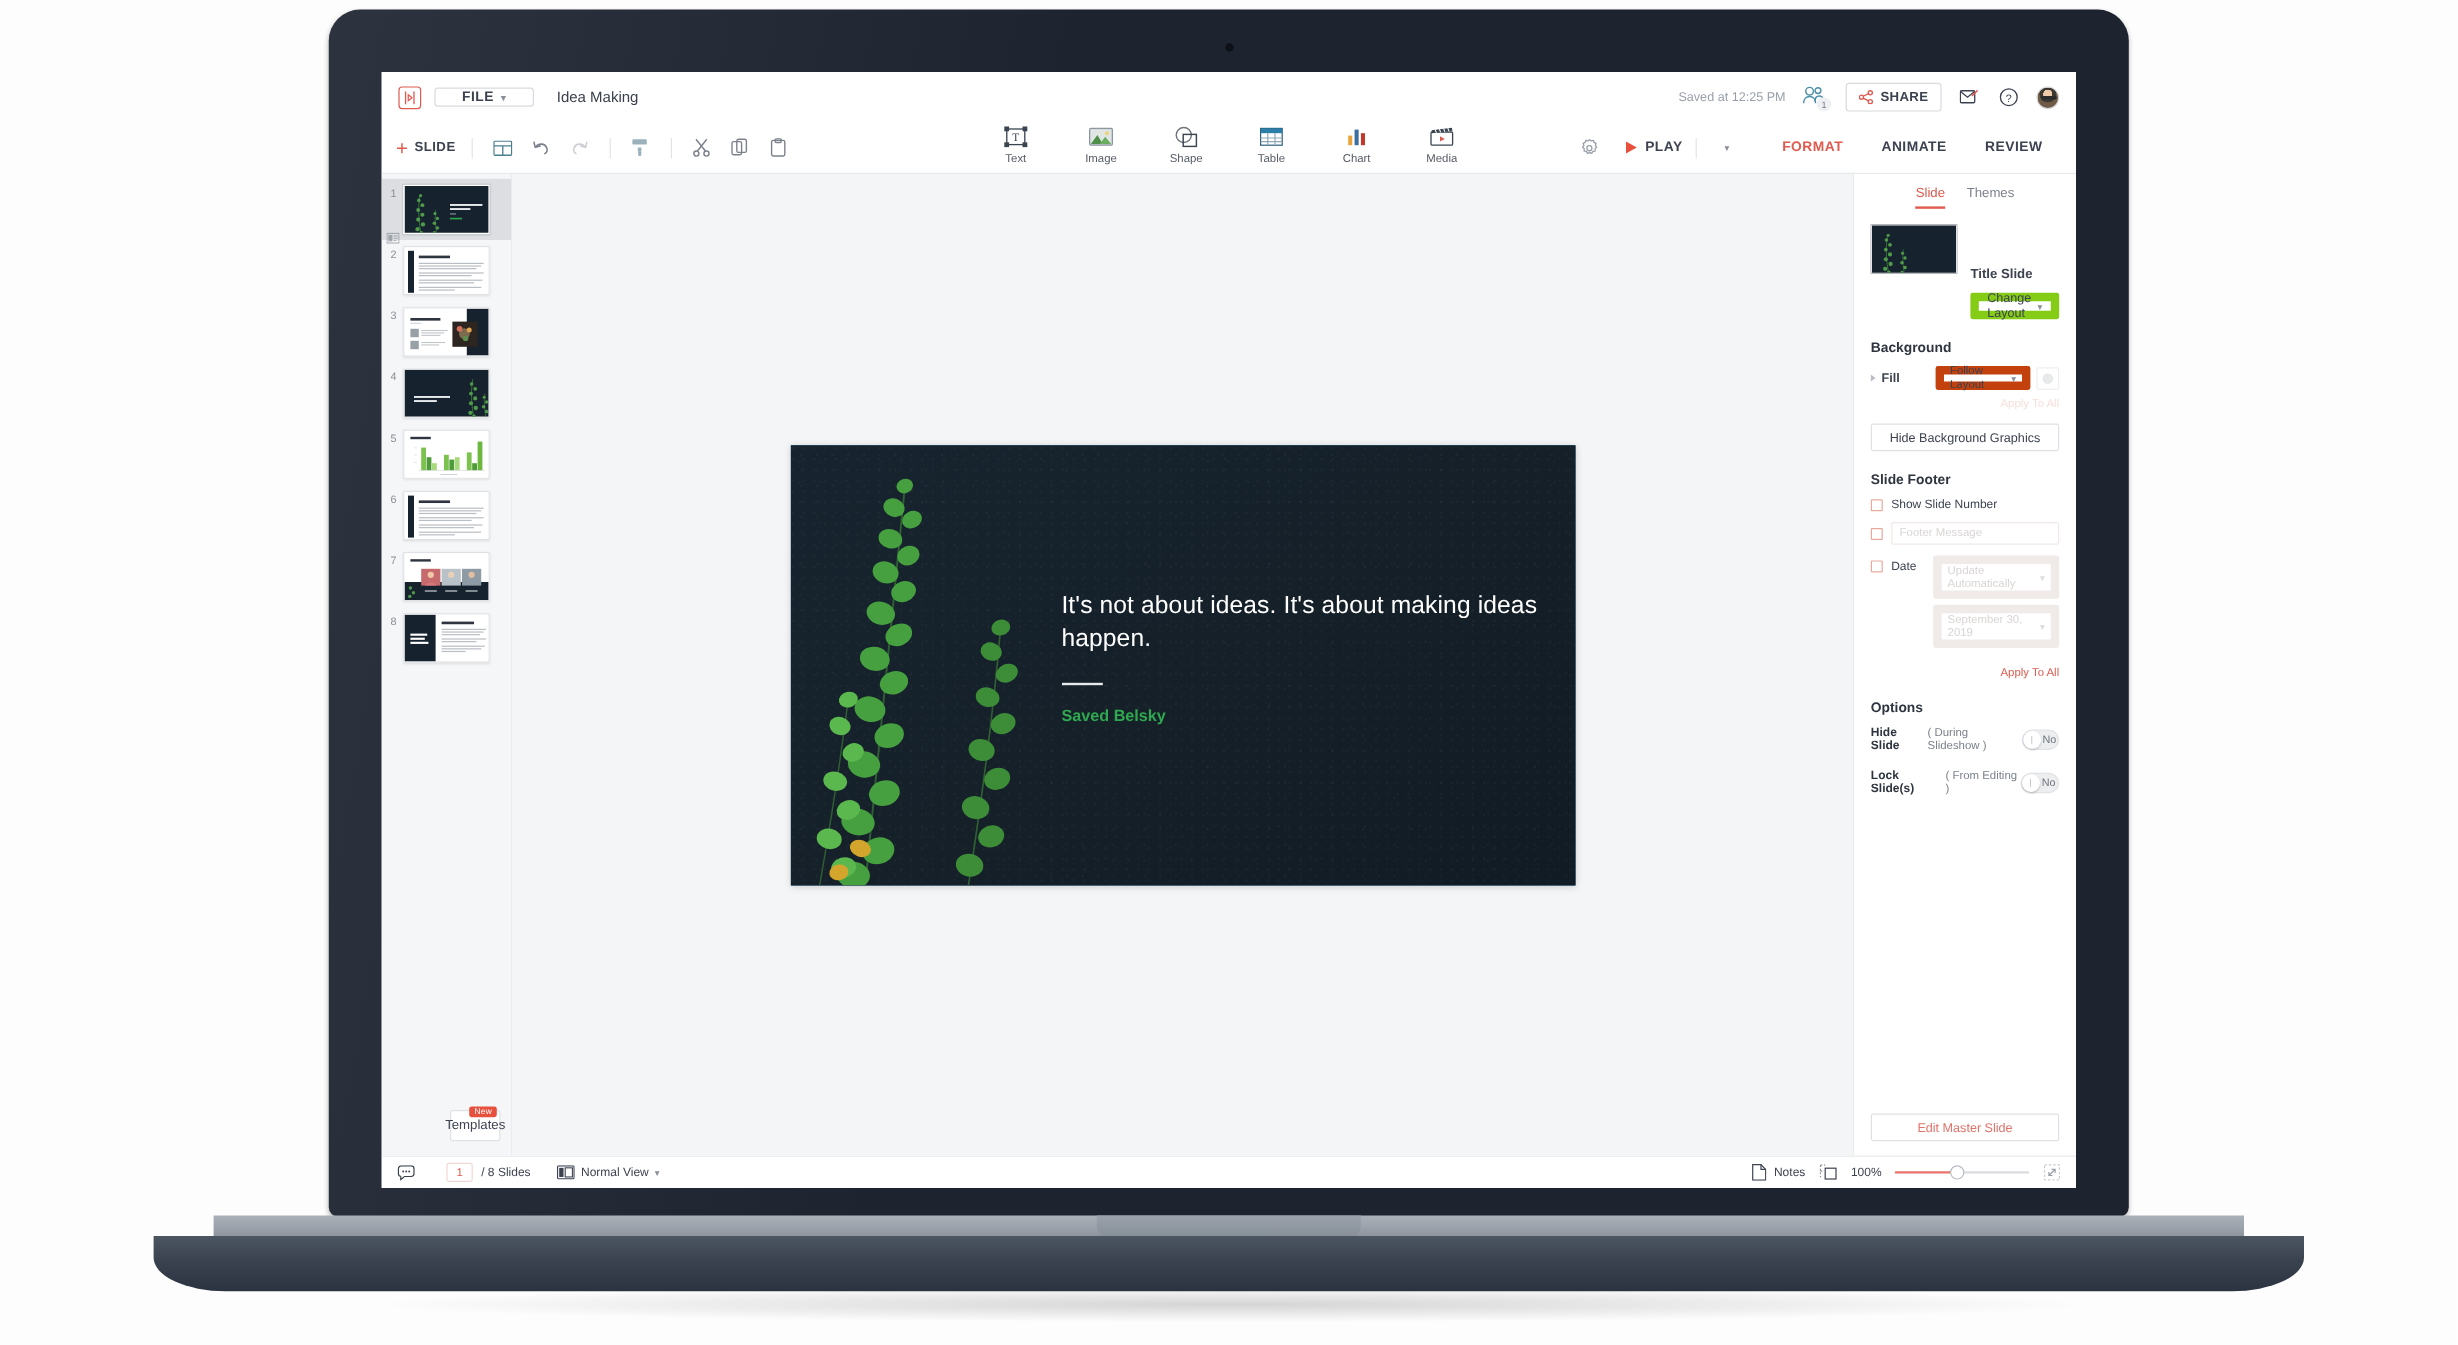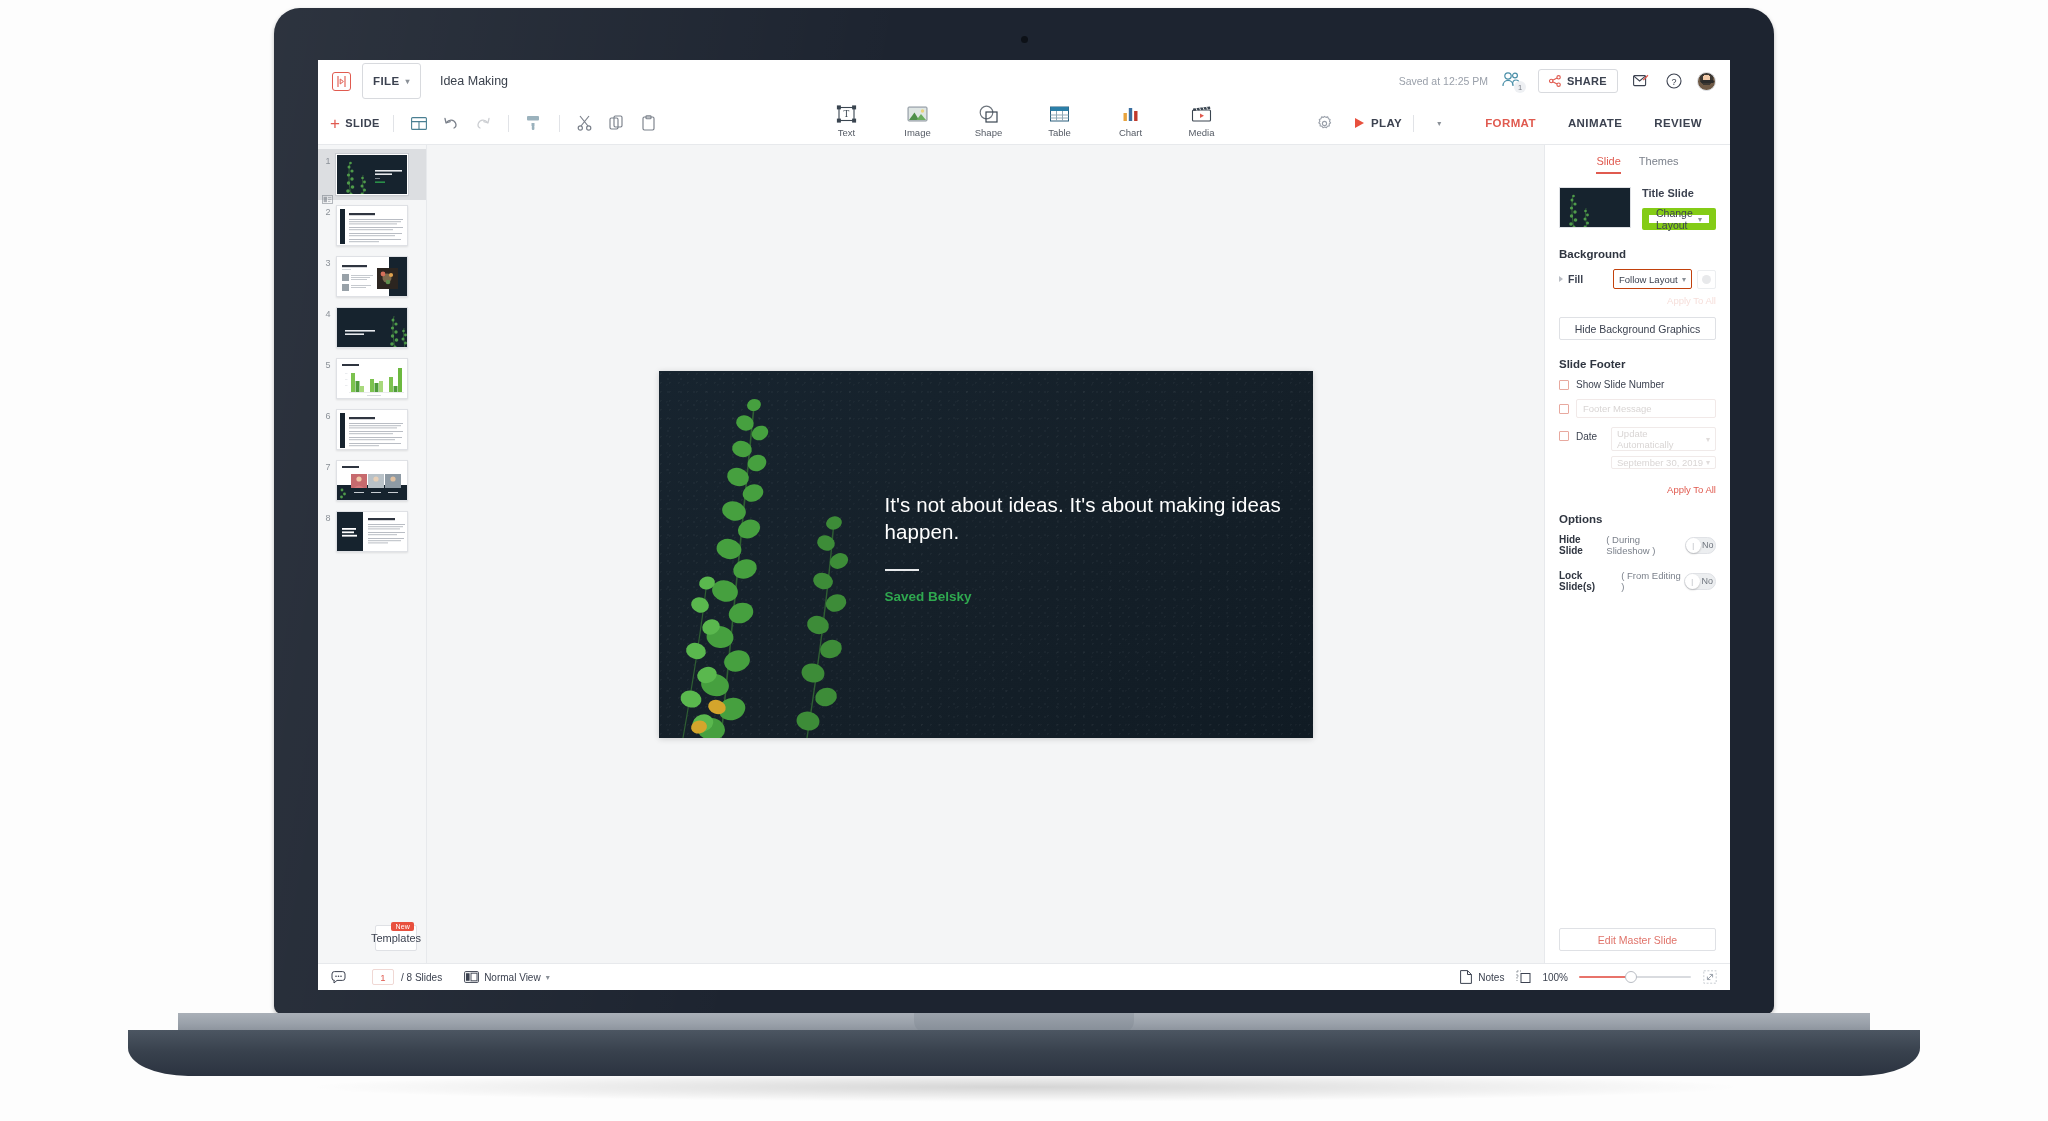--- a/index.html
+++ b/index.html
@@ -66,21 +66,21 @@
     padding: 0 14px; background:#fff; flex: 0 0 42px;
   }
   .logo-box {
     width: 19px; height: 19px; border: 1.6px solid #e05a4f; border-radius: 3px;
     display:flex; align-items:center; justify-content:center; margin-right: 11px;
   }
   .logo-box svg { display:block; }
   .file-btn {
     display:flex; align-items:center; gap:6px;
     border:1px solid #d8dade; border-radius:3px;
-    height:36px; padding:0 10px; font-size:11.5px; font-weight:bold; color:#3c4250;
+    height:16px; padding:0 22px; font-size:11.5px; font-weight:bold; color:#3c4250;
     letter-spacing:.4px; background:#fff; cursor:pointer;
   }
   .doc-title { margin-left:19px; font-size:12.5px; color:#3a414c; }
   .header-right { margin-left:auto; display:flex; align-items:center; gap:13px; }
   .saved-text { font-size:10.5px; color:#9aa0aa; }
   .collab { position:relative; width:24px; height:20px; cursor:pointer; }
   .collab-badge {
     position:absolute; right:-1px; bottom:-2px;
     width:12px; height:12px; border-radius:50%;
     background:#eef0f3; color:#767c86; font-size:7.5px;
@@ -225,21 +225,21 @@
     font-size:10.5px; color:#3c4250; cursor:pointer; background:#fff; padding:0 7px;
   }
   .sec-title { font-size:11.5px; font-weight:bold; color:#2f3540; margin:18px 0 9px; }
   .fill-row { display:flex; align-items:center; gap:5px; }
   .caret-right {
     width:0;height:0;border-left:4px solid #b9bdc4;
     border-top:3px solid transparent;border-bottom:3px solid transparent; cursor:pointer;
   }
   .fill-lbl { font-size:10.5px; font-weight:bold; color:#3c4250; width:40px; }
   .select-box {
-    height:20px; border:1px solid #c2410c; border-radius:2px; background:#fff;
+    height:20px; border:7px solid #c2410c; border-radius:2px; background:#fff;
     display:flex; align-items:center; justify-content:space-between; padding:0 5px;
     font-size:9.5px; color:#3c4250; cursor:pointer; flex:1; min-width:0;
   }
   .select-box.disabled { color:#d9d5d4; border-color:#f0eae9; }
   .swatch-btn {
     width:19px; height:19px; border:1px solid #eceef0; border-radius:2px; background:#fff;
     display:flex; align-items:center; justify-content:center; flex:0 0 19px; cursor:pointer;
   }
   .swatch-dot { width:9px;height:9px;border-radius:50%;background:#e8e9eb; }
   .apply-all { font-size:9.5px; text-align:right; margin-top:6px; cursor:pointer; color:#e05a4f; }
@@ -812,21 +812,21 @@
                 <circle cx="13.5" cy="8" r="1.3"></circle>
                 <path d="M27 41 C26 34 25 26 26 20" stroke="#3f7f3c" stroke-width="0.6" fill="none"></path>
                 <circle cx="25.5" cy="23" r="1.3"></circle>
                   <circle cx="27.5" cy="27" r="1.4"></circle>
                 <circle cx="25" cy="31" r="1.5"></circle>
                   <circle cx="27.5" cy="35" r="1.5"></circle>
                 <circle cx="25" cy="39" r="1.4"></circle>
               </g>
             </svg>
           </div>
-          <div style="flex:1;min-width:0;">
+          <div style="flex:1;min-width:0;margin-top:36px;">
             <div class="layout-name">Title Slide</div>
             <div class="change-layout">
               <span>Change Layout</span>
               <span class="chev">▾</span>
             </div>
           </div>
         </div>
 
         <div class="sec-title">Background</div>
         <div class="fill-row">

